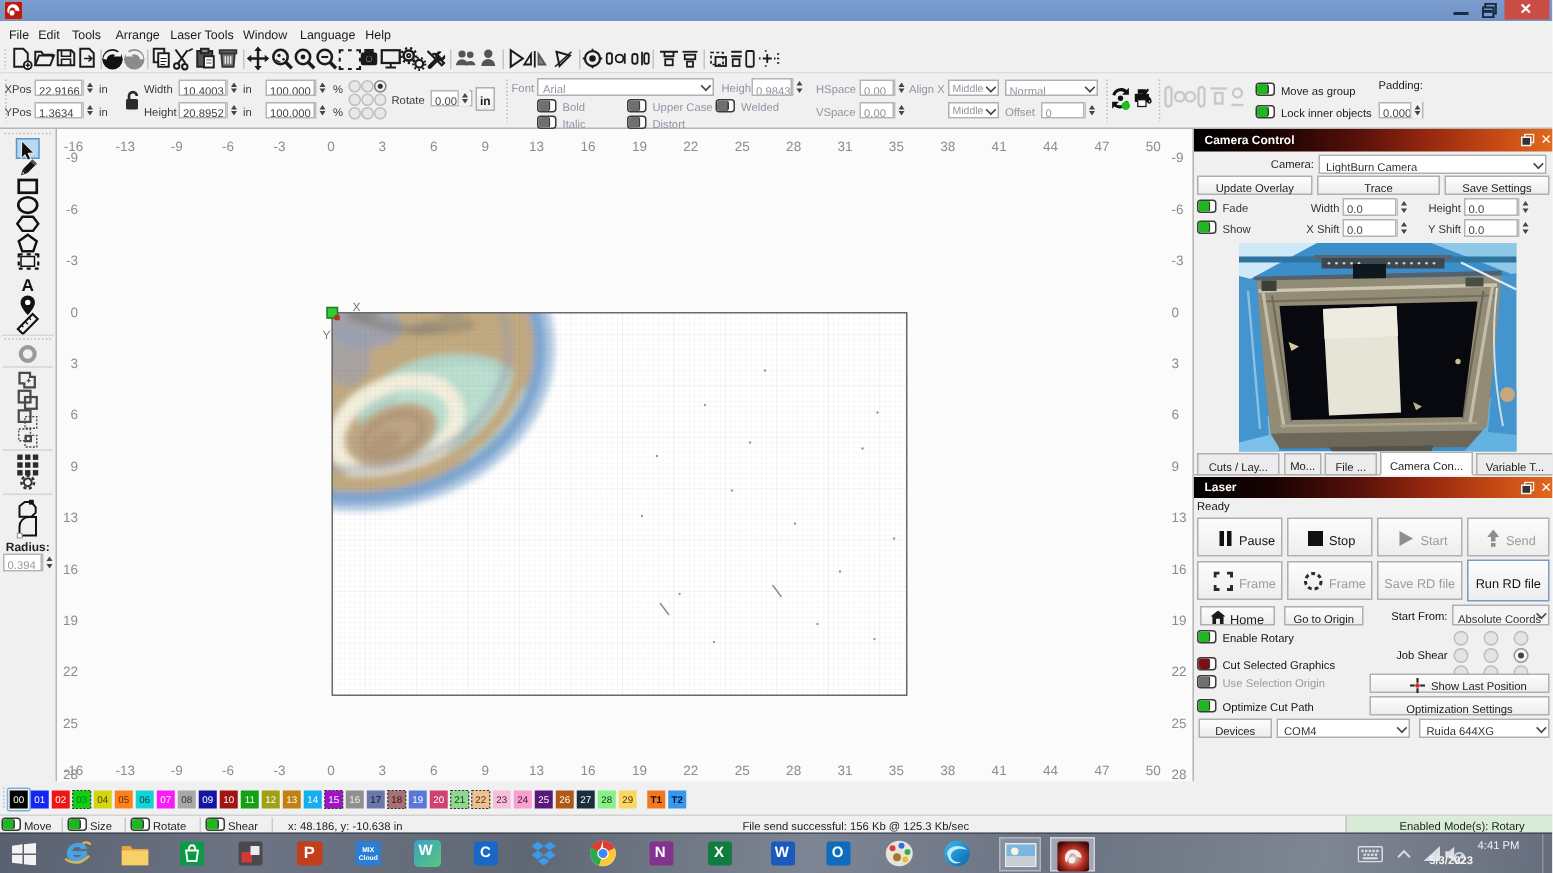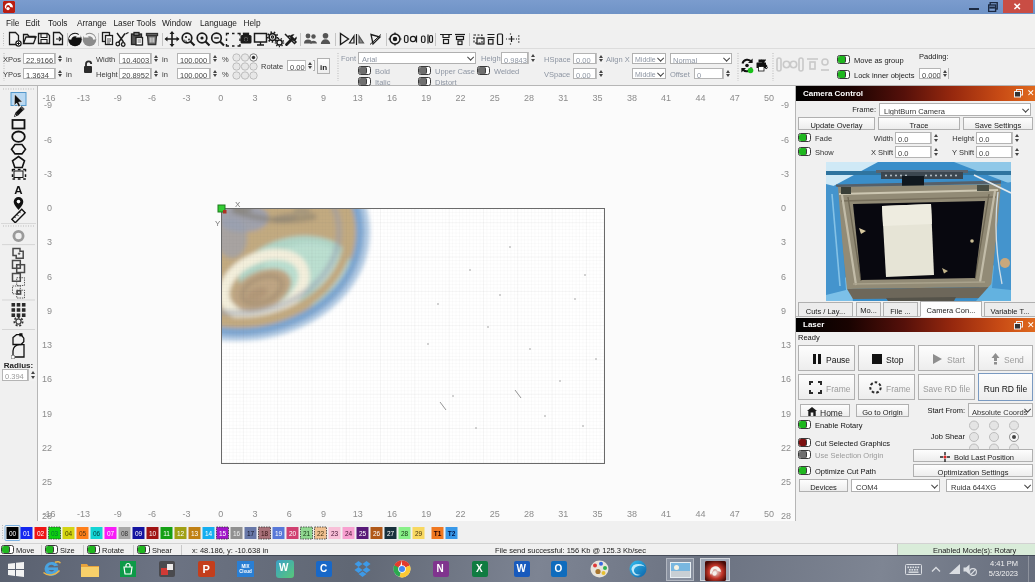--- a/index.html
+++ b/index.html
@@ -546,21 +546,21 @@
 <div class="ab" id="dock" style="left:795px;top:86px;width:240px;height:435px;background:#f0f0f0;border-left:1px solid #b6b6b6;font-size:7.5px;">
 
   <div class="ab" style="left:0;top:0;width:240px;height:15px;background:linear-gradient(to right,#000000,#190301 22%,#55100a 45%,#96280e 65%,#c84b15 85%,#e06a1e 100%);">
     <div class="t" style="left:7px;top:3.5px;font-size:8px;font-weight:bold;color:#fff;">Camera Control</div>
     <svg class="ab" style="left:218px;top:3px" width="9" height="9">
           <rect x="2.5" y="0.5" width="6" height="5.5" fill="none" stroke="#eee"></rect>
           <rect x="0.5" y="2.5" width="6" height="5.5" fill="#333" stroke="#eee"></rect>
         </svg>
     <div class="t" style="left:231px;top:3px;font-size:9px;color:#fff;">✕</div>
   </div>
-  <div class="t" style="left:46px;top:20px;width:34px;text-align:right;color:#222;font-size:7.5px;">Frame:</div>
+  <div class="t" style="left:46px;top:20px;width:34px;text-align:right;color:#222;font-size:7.5px;">Camera:</div>
   <div class="cmb cmb2" style="left:83px;top:17px;width:152px;height:13px;padding:2.5px 0 0 4px;font-size:7.5px;">LightBurn Camera</div>
   <div class="btn" style="left:2px;top:31px;width:77px;height:13px;padding-top:2.5px;">Update Overlay</div>
   <div class="btn" style="left:82px;top:31px;width:82px;height:13px;padding-top:2.5px;">Trace</div>
   <div class="btn" style="left:167px;top:31px;width:70px;height:13px;padding-top:2.5px;">Save Settings</div>
   <div class="tog" style="left:2px;top:47px;"></div>
       <div class="t" style="left:19px;top:49px;">Fade</div>
   <div class="t" style="left:72px;top:49px;width:25px;text-align:right;">Width</div>
   <div class="fld" style="left:99px;top:46px;width:36px;height:12px;padding:2px 0 0 2px;">0.0</div>
       <div class="spin" style="left:135px;top:46px;height:12px;"></div>
   <div class="t" style="left:150px;top:49px;width:28px;text-align:right;">Height</div>
@@ -707,21 +707,21 @@
   </svg>
   <div class="tog red" style="left:2px;top:352px;"></div>
       <div class="t" style="left:19px;top:354px;color:#111;">Cut Selected Graphics</div>
   <div class="tog off" style="left:2px;top:364px;"></div>
       <div class="t" style="left:19px;top:366px;color:#9b9b9b;">Use Selection Origin</div>
   <div class="btn" style="left:117px;top:363px;width:120px;height:13px;">
         <svg style="position:absolute;left:26px;top:2px" width="10" height="10" viewBox="0 0 10 10">
           <path d="M5 0 V3.2 M5 6.8 V10 M0 5 H3.2 M6.8 5 H10" stroke="#222" stroke-width="1.4"></path>
           <circle cx="5" cy="5" r="1.5" fill="#d22"></circle>
         </svg>
-        <span style="position:absolute;left:40px;top:3px;font-size:7.5px;">Bold Last Position</span>
+        <span style="position:absolute;left:40px;top:3px;font-size:7.5px;">Show Last Position</span>
       </div>
   <div class="tog" style="left:2px;top:380px;"></div>
       <div class="t" style="left:19px;top:382px;color:#111;">Optimize Cut Path</div>
   <div class="btn" style="left:117px;top:378px;width:120px;height:13px;padding-top:3px;font-size:7.5px;">Optimization Settings</div>
   <div class="btn" style="left:3px;top:393px;width:49px;height:13px;padding-top:3px;">Devices</div>
   <div class="cmb cmb2" style="left:55px;top:393px;width:89px;height:13px;padding:3px 0 0 4px;">COM4</div>
   <div class="cmb cmb2" style="left:150px;top:393px;width:87px;height:13px;padding:3px 0 0 4px;">Ruida 644XG</div>
 </div>
 
 <div class="ab" id="swatches" style="left:0;top:521px;width:1035px;height:22px;background:#f0f0f0;">
@@ -940,17 +940,17 @@
         <path d="M1 5.5 L5 1.5 L9 5.5" fill="none" stroke="#dadde2" stroke-width="1.3"></path>
       </svg>
   <svg class="ab" style="left:948px;top:8px" width="13" height="11" viewBox="0 0 13 11">
         <path d="M1 10 L12 10 L12 0 Z" fill="#dadde2"></path>
       </svg>
   <svg class="ab" style="left:963px;top:7px" width="14" height="13" viewBox="0 0 14 13">
         <path d="M0.5 4.5 H3 L6.5 1.5 V11.5 L3 8.5 H0.5 Z" fill="#dadde2"></path>
         <circle cx="10" cy="9" r="3.4" fill="none" stroke="#dadde2" stroke-width="1.1"></circle>
         <path d="M7.8 11.5 L12.4 6.6" stroke="#dadde2" stroke-width="1.1"></path>
       </svg>
-  <div class="t" style="left:985px;top:4px;width:33px;text-align:right;font-size:7.5px;color:#f2f2f2;">4:41 PM</div>
-  <div class="t" style="left:985px;top:14px;width:33px;text-align:right;font-size:7.5px;color:#f2f2f2;">5/3/2023</div>
+  <div class="t" style="left:985px;top:4px;width:33px;font-size:7.5px;color:#f2f2f2;">4:41 PM</div>
+  <div class="t" style="left:949px;top:14px;width:33px;text-align:right;font-size:7.5px;color:#f2f2f2;font-weight:bold;">5/3/2023</div>
   <div class="ab" style="left:1028px;top:0;width:1px;height:27px;background:rgba(255,255,255,0.25);"></div>
 </div>
 
 </div>
 </body></html>

